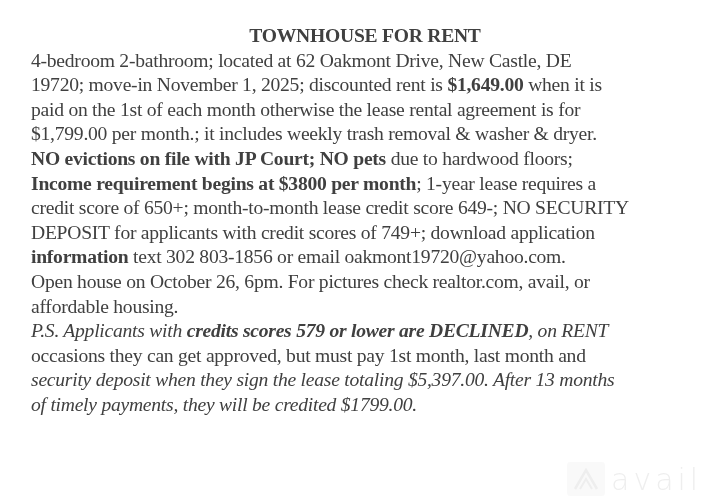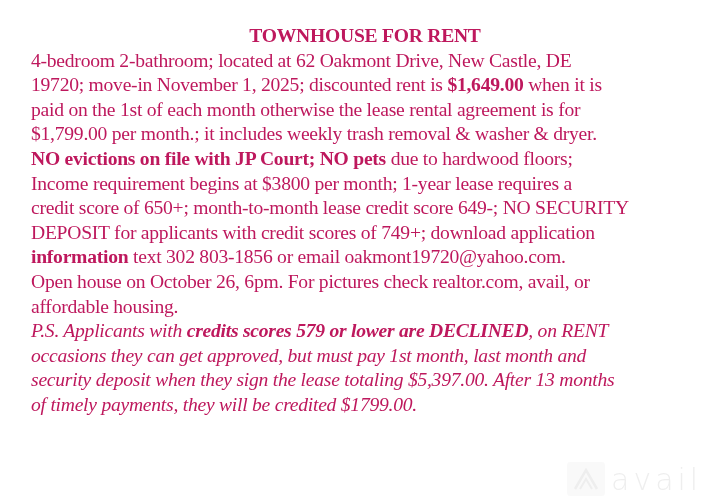--- a/index.html
+++ b/index.html
@@ -1,20 +1,20 @@
 <!DOCTYPE html>
 <html><head>
 <meta charset="utf-8">
 <style>
   html, body { margin: 0; padding: 0; background: #ffffff; }
   body { width: 727px; height: 500px; position: relative; overflow: hidden; }
   .doc {
     position: absolute; left: 31px; top: 24px; width: 670px;
     font-family: "Liberation Serif", "DejaVu Serif", serif;
-    font-size: 19.6px; line-height: 24.6px; color: #be185d;
+    font-size: 19.6px; line-height: 24.6px; color: #404040;
     letter-spacing: -0.25px;
   }
   .title { text-align: center; font-weight: bold; margin-left: -2px; }
   .line { white-space: nowrap; }
   .watermark {
     position: absolute; left: 567px; top: 462px; height: 34px; width: 160px;
     display: flex; align-items: center; opacity: 0.35;
   }
   .wm-box { width: 38px; height: 34px; background: #f0f0f0; border-radius: 3px; display:flex; align-items:center; justify-content:center; }
   .wm-text { font-family: "DejaVu Sans", sans-serif; font-size: 30px; color: #cfcfcf; letter-spacing: 4px; margin-left: 6px; font-weight: 300; }
@@ -23,28 +23,28 @@
 <body>
 
 <div class="doc">
   <div class="title">TOWNHOUSE FOR RENT</div>
   <div id="body">
       <div class="line"><span>4-bedroom 2-bathroom; located at 62 Oakmont Drive, New Castle, DE</span></div>
       <div class="line"><span>19720; move-in November 1, 2025; discounted rent is </span><span style="font-weight: bold;">$1,649.00</span><span> when it is</span></div>
       <div class="line"><span>paid on the 1st of each month otherwise the lease rental agreement is for</span></div>
       <div class="line"><span>$1,799.00 per month.; it includes weekly trash removal &amp; washer &amp; dryer.</span></div>
       <div class="line"><span style="font-weight: bold;">NO evictions on file with JP Court; NO pets</span><span> due to hardwood floors;</span></div>
-      <div class="line"><span style="font-weight: normal;">Income requirement begins at $3800 per month</span><span>; 1-year lease requires a</span></div>
+      <div class="line"><span style="font-weight: bold;">Income requirement begins at $3800 per month</span><span>; 1-year lease requires a</span></div>
       <div class="line"><span>credit score of 650+; month-to-month lease credit score 649-; NO SECURITY</span></div>
       <div class="line"><span>DEPOSIT for applicants with credit scores of 749+; download application</span></div>
       <div class="line"><span style="font-weight: bold;">information</span><span> text 302 803-1856 or email oakmont19720@yahoo.com.</span></div>
       <div class="line"><span>Open house on October 26, 6pm. For pictures check realtor.com, avail, or</span></div>
       <div class="line"><span>affordable housing.</span></div>
       <div class="line"><span style="font-style: italic;">P.S. Applicants with </span><span style="font-weight: bold; font-style: italic;">credits scores 579 or lower are DECLINED</span><span style="font-style: italic;">, on RENT</span></div>
-      <div class="line"><span style="font-style: italic;">occasions they can get approved, but must pay 1st month, last month and</span></div>
+      <div class="line"><span style="">occasions they can get approved, but must pay 1st month, last month and</span></div>
       <div class="line"><span style="font-style: italic;">security deposit when they sign the lease totaling $5,397.00. After 13 months</span></div>
       <div class="line"><span style="font-style: italic;">of timely payments, they will be credited $1799.00.</span></div>
     </div>
 </div>
 
 <div class="watermark">
   <span class="wm-box">
     <svg width="26" height="24" viewBox="0 0 26 24">
         <path d="M2 22 L13 3 L24 22" fill="none" stroke="#d0d0d0" stroke-width="2.5"></path>
         <path d="M7 22 L13 12 L19 22" fill="none" stroke="#d0d0d0" stroke-width="2"></path>

